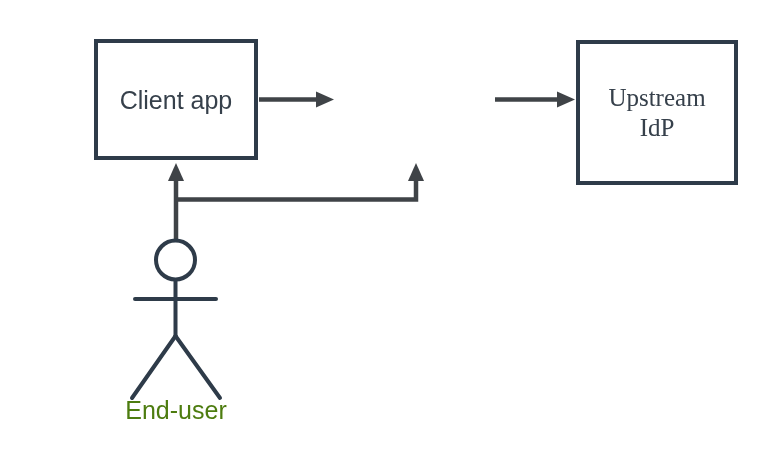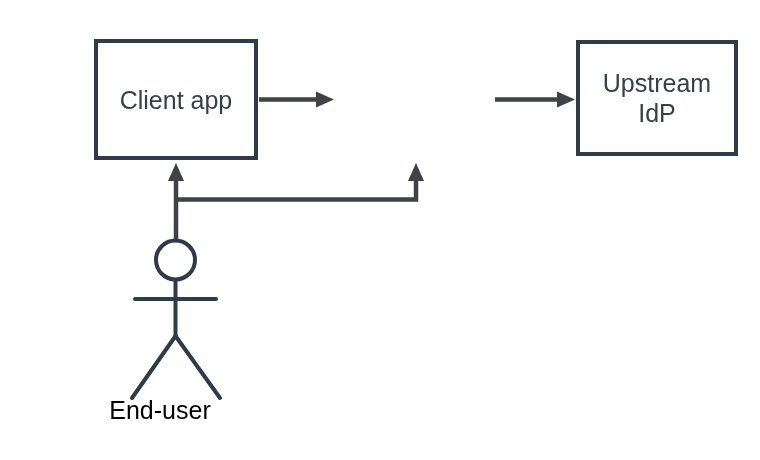--- a/index.html
+++ b/index.html
@@ -35,30 +35,30 @@
     font-size: 25px;
     line-height: 30px;
     color: #36404b;
     text-align: center;
   }
   .node-label.w-narrow {
     max-width: 128px;
   }
   .node-client-app { left: 78px;  top: 39px; width: 164px; height: 121px; }
   .node-dex        { left: 318px; top: 38px; width: 160px; height: 123px; }
-  .node-upstream   { left: 560px; top: 40px; width: 162px; height: 116px; }
+  .node-upstream   { left: 560px; top: 40px; width: 162px; height: 145px; font-family: Liberation Serif, serif; }
   .actor-label {
     position: absolute;
-    left: 44px;
+    left: 60px;
     top: 396px;
     width: 200px;
     text-align: center;
     font-size: 25px;
     line-height: 28px;
-    color: #000000;
+    color: #4d7c0f;
   }
 </style>
 </head>
 <body>
 
 <div class="canvas">
 
   <svg class="layer" width="760" height="460" viewBox="0 0 760 460">
 
     <g stroke="#3f4347" stroke-width="4.5" fill="none">

